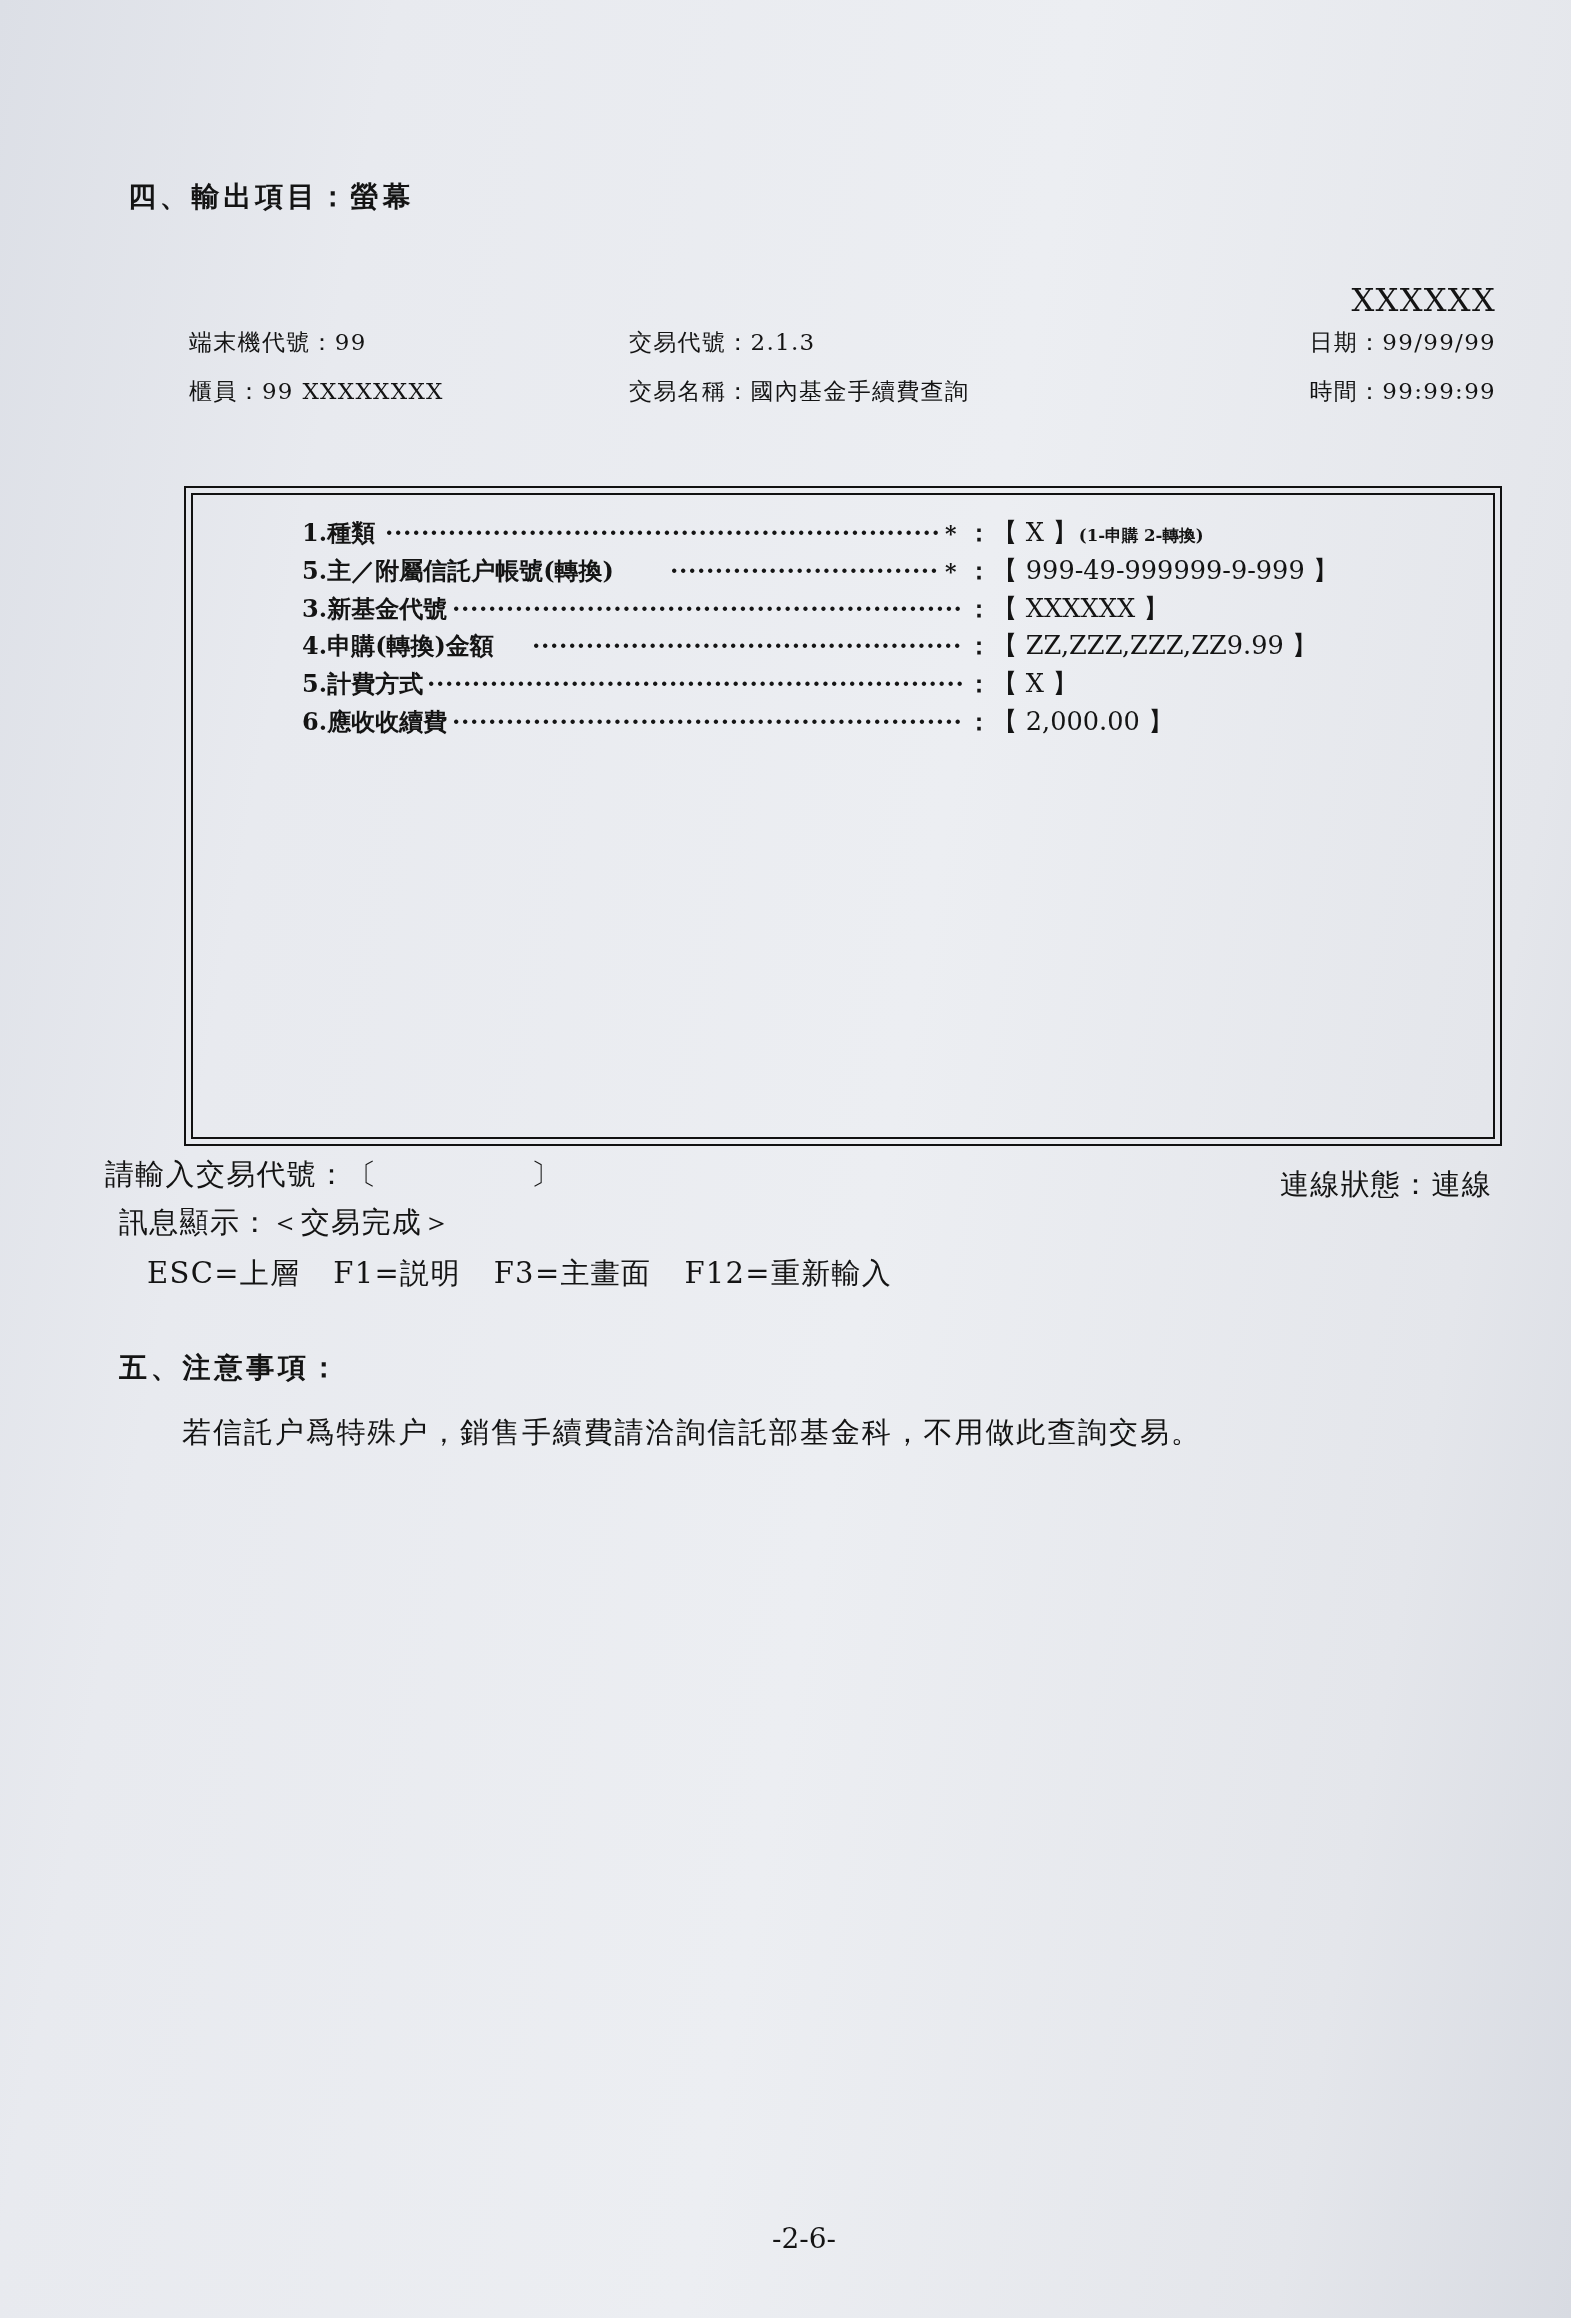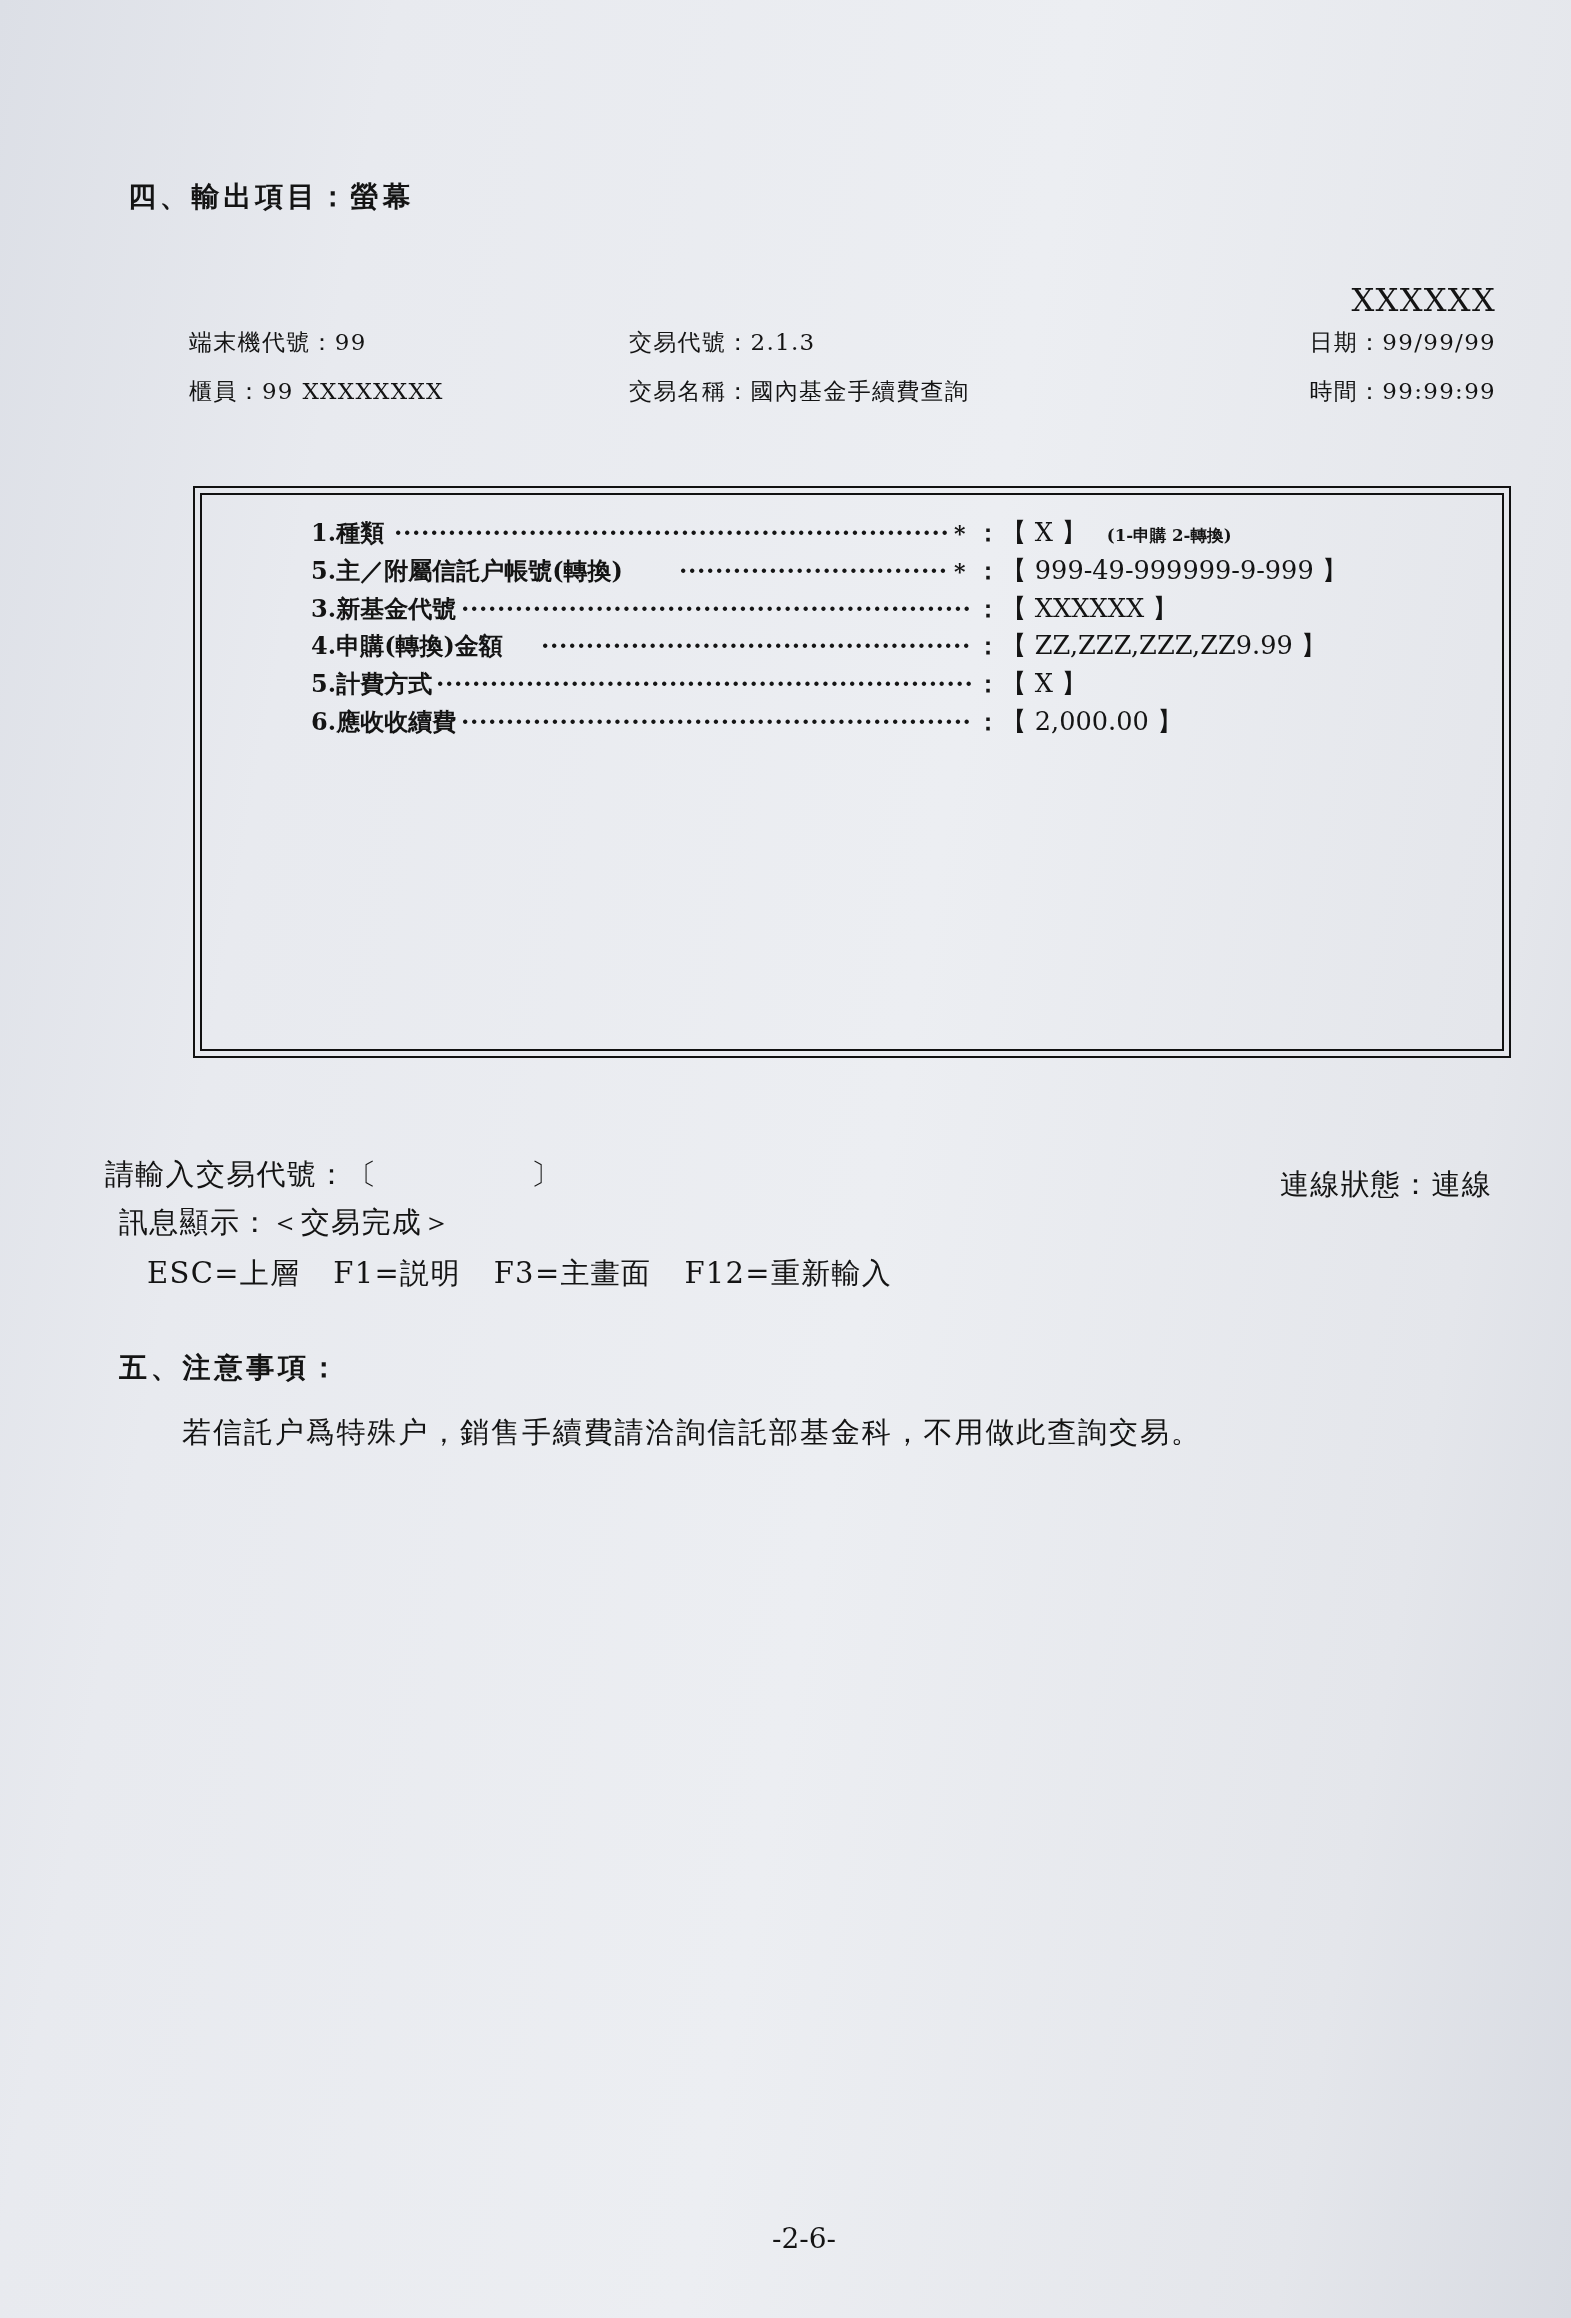--- a/index.html
+++ b/index.html
@@ -7,34 +7,34 @@
     width:1571px; height:2319px; position:relative; overflow:hidden;
     background: linear-gradient(100deg, #dcdfe6 0%, #e8eaef 20%, #eceef2 55%, #e4e6eb 85%, #d8dbe2 100%);
     font-family: "DejaVu Serif", "Liberation Serif", serif;
     color:#141414;
   }
   .abs { position:absolute; white-space:nowrap; }
   .h-sec { font-size:28px; font-weight:bold; letter-spacing:3.8px; }
   .meta { font-size:23px; letter-spacing:1.3px; }
   .right { text-align:right; }
   .screen-outer {
-    position:absolute; left:193px; top:486px; width:1318px; height:572px;
+    position:absolute; left:184px; top:486px; width:1318px; height:660px;
     border:2.6px solid #111; box-sizing:border-box;
   }
   .screen-inner {
     position:absolute; left:5.1px; top:5.1px; right:5.1px; bottom:5.1px;
     border:2.6px solid #111; box-sizing:border-box;
   }
   .field { position:absolute; left:109px; height:37px; font-size:24px; font-weight:bold; display:flex; align-items:center; }
   .field .lbl { display:inline-block; }
   .field .dots { position:absolute; white-space:nowrap; overflow:hidden; font-weight:bold; letter-spacing:0.6px; }
   .field .req { position:absolute; left:643px; font-size:22px; }
   .field .colon { position:absolute; left:665px; }
   .field .val { position:absolute; left:690px; font-family:"DejaVu Serif", serif; font-weight:normal; font-size:25.6px; white-space:nowrap; }
-  .field .hint { font-size:16.6px; font-weight:bold; margin-left:20px; }
+  .field .hint { font-size:16.6px; font-weight:bold; margin-left:1px; }
   .bottom { font-size:29px; letter-spacing:1.3px; }
   .fkeys span { margin-right:33px; }
   .note { font-size:29px; letter-spacing:1.9px; }
   .page-no { font-size:28px; }
   .input-bracket { display:inline-block; width:153px; }
 </style>
 </head>
 <body>
 
 <div class="abs h-sec" style="left:128px; top:178px;">四、輸出項目：螢幕</div>

